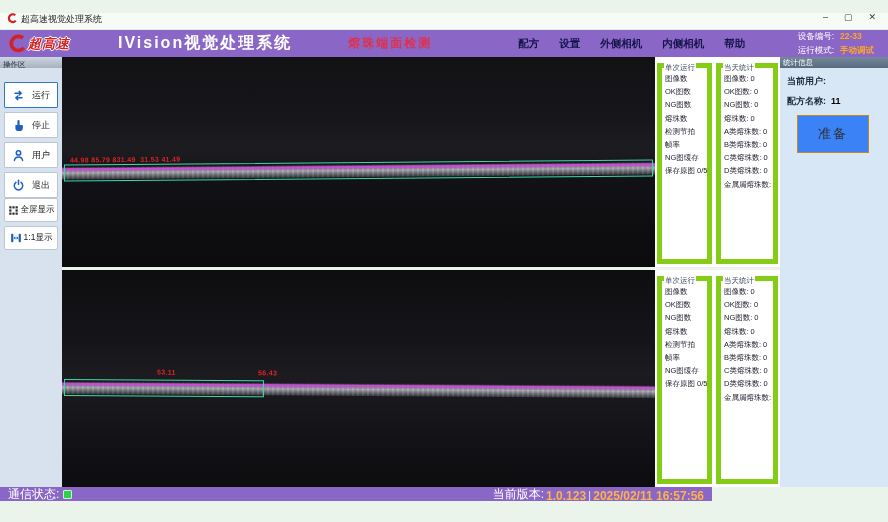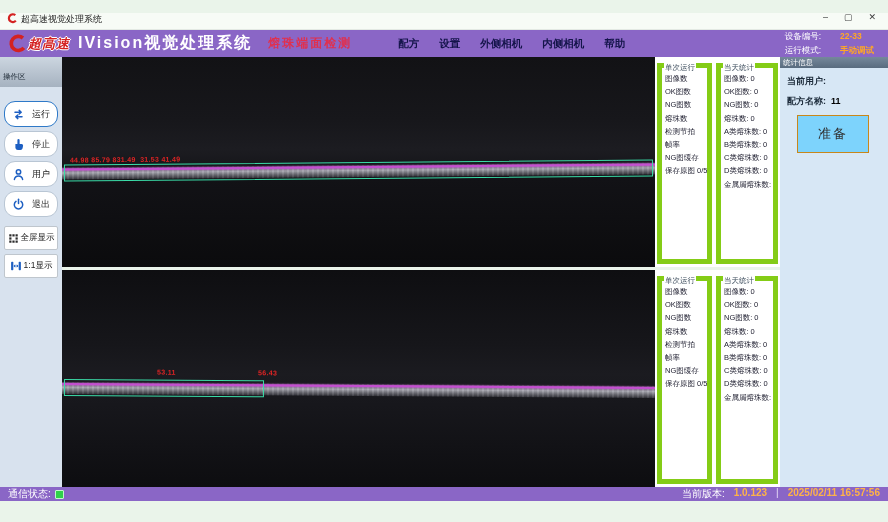--- a/index.html
+++ b/index.html
@@ -6,39 +6,39 @@
   body{width:888px;height:522px;background:#eaf4ea;font-family:"Liberation Sans",sans-serif;overflow:hidden;}
   .app{position:relative;width:888px;height:522px;}
 
   
   .titlebar{position:absolute;left:0;top:13px;width:888px;height:17px;background:#f7fbf6;border-bottom:1px solid #e3e9e3;display:flex;align-items:flex-start;box-sizing:border-box;padding:0 6px;}
   .title-text{font-size:9px;color:#1b1b1b;margin-left:4px;}
   .win-controls{margin-left:auto;display:flex;gap:16px;margin-right:6px;}
   .win-btn{font-size:9px;color:#3c3c3c;line-height:1;cursor:pointer;}
 
   
-  .header{position:absolute;left:0;top:30px;width:888px;height:27px;background:#8a66c6;display:flex;align-items:center;box-sizing:border-box;padding:0 6px;}
+  .header{position:absolute;left:0;top:30px;width:888px;height:27px;background:#8a66c6;display:flex;align-items:center;box-sizing:border-box;padding:0 6px;gap:40px;}
   .logo-wrap{display:flex;align-items:center;}
   .logo-text{font-style:italic;font-weight:bold;font-size:13px;color:#d42222;letter-spacing:1px;margin-left:2px;
     text-shadow:-1px 0 #fff,1px 0 #fff,0 -1px #fff,0 1px #fff;}
   .app-name{color:#ffffff;font-size:16px;font-weight:bold;letter-spacing:2px;margin-left:8px;}
   .subtitle{color:#e0304e;font-size:12px;font-weight:bold;margin-left:16px;letter-spacing:2px;}
   .menu{display:flex;gap:20px;margin-left:46px;}
   .menu-item{color:#14144a;font-size:10.5px;font-weight:bold;cursor:pointer;}
   .device-info{margin-left:auto;margin-right:8px;font-size:8.5px;line-height:1.55;}
   .device-info .lbl{color:#ffffff;}
-  .device-info .val{color:#ffa726;font-weight:bold;margin-left:19px;}
+  .device-info .val{color:#ffa726;font-weight:bold;margin-left:6px;}
 
   
   .sidebar{position:absolute;left:0;top:57px;width:62px;height:430px;background:#d8e2ee;box-sizing:border-box;}
-  .panel-cap{height:11px;background:linear-gradient(#ccd6e0,#a6b2c0);font-size:7.5px;color:#1e2a36;padding:15px 3px;box-sizing:border-box;}
-  .side-btn{display:flex;align-items:center;justify-content:center;gap:7px;width:54px;height:26px;margin:4px auto 0;background:#ffffff;border:1px solid #b9c6d4;border-radius:11px;font-size:9px;color:#222;cursor:pointer;padding:0;font-family:"Liberation Sans",sans-serif;}
+  .panel-cap{height:11px;background:linear-gradient(#ccd6e0,#a6b2c0);font-size:7.5px;color:#1e2a36;padding:3px 3px;box-sizing:border-box;}
+  .side-btn{display:flex;align-items:center;justify-content:center;gap:7px;width:54px;height:26px;margin:4px auto 0;background:#ffffff;border:1px solid #b9c6d4;border-radius:1px;font-size:9px;color:#222;cursor:pointer;padding:0;font-family:"Liberation Sans",sans-serif;}
   .side-btn.primary{border:1px solid #2e79c8;margin-top:14px;}
   .side-btn.flat{height:24px;border:1px solid #bfc6cd;border-radius:2px;font-size:8.5px;gap:2px;}
-  .side-btn.gap{margin-top:9px;}
+  .side-btn.gap{margin-top:0;}
   .side-btn svg{flex:0 0 auto;}
 
   
   .cam{position:absolute;left:62px;width:593px;background:#0c0c0e;overflow:hidden;}
   #cam1{top:57px;height:210px;background:linear-gradient(180deg,#121215 0%,#17171b 30%,#1c1c21 44%,#121216 58%,#0b0b0d 100%);}
   #cam2{top:270px;height:217px;background:linear-gradient(180deg,#0e0e11 0%,#16161a 34%,#1b1b20 48%,#17171c 62%,#0d0d10 100%);}
   .strip-wrap{position:absolute;left:0;right:0;height:26px;}
   #cam1 .strip-wrap{top:100px;transform:rotate(-0.5deg);}
   #cam2 .strip-wrap{top:106px;transform:rotate(0.4deg);}
   .strip{position:absolute;left:0;right:0;top:8px;height:12px;
@@ -60,28 +60,28 @@
   .sg-title{position:absolute;top:-5px;left:2px;background:#ffffff;font-size:7.5px;color:#3c4c5c;padding:0 1px;white-space:nowrap;}
   .stat-rows{position:absolute;left:0;top:4px;right:0;}
   .stat-row{font-size:7.5px;color:#223;margin:0 0 0 3px;height:13.2px;line-height:13.2px;white-space:nowrap;overflow:hidden;}
   .stat-value{margin-left:2px;}
 
   
   .info{position:absolute;left:780px;top:57px;width:108px;height:430px;background:#d7e7f5;}
   .info-cap{height:11px;background:linear-gradient(#75889b,#596c7f);color:#fff;font-size:7.5px;padding:1px 3px;box-sizing:border-box;}
   .info-line{font-size:9px;font-weight:bold;color:#1c2b3a;margin:7px 0 0 7px;}
   .info-line .val{color:#000;margin-left:5px;}
-  .prepare-btn{position:absolute;left:17px;top:58px;width:72px;height:38px;background:#7dd3fc;border:1px solid #c8871a;font-size:13px;color:#303030;cursor:pointer;font-family:"Liberation Sans",sans-serif;letter-spacing:2px;}
+  .prepare-btn{position:absolute;left:17px;top:58px;width:72px;height:38px;background:#3b82f6;border:1px solid #c8871a;font-size:13px;color:#303030;cursor:pointer;font-family:"Liberation Sans",sans-serif;letter-spacing:2px;}
   .data-btn{position:absolute;left:17px;top:120px;width:72px;height:36px;background:#ffffff;border:1px solid #c9d4de;font-size:11px;color:#303030;cursor:pointer;font-family:"Liberation Sans",sans-serif;letter-spacing:1px;}
 
   
-  .statusbar{position:absolute;left:0;top:487px;width:888px;height:14px;background:#8a66c6;display:flex;align-items:center;font-size:10px;box-sizing:border-box;padding:0 8px;}
+  .statusbar{position:absolute;left:0;top:487px;width:712px;height:14px;background:#8a66c6;display:flex;align-items:center;font-size:12px;box-sizing:border-box;padding:0 8px;}
   .statusbar .lbl{color:#ffffff;}
   .comm-dot{width:7px;height:7px;background:#2fd14a;border:1px solid #c2f7cd;border-radius:1px;margin-left:4px;}
-  .sb-right{margin-left:auto;display:flex;align-items:flex-start;gap:9px;}
+  .sb-right{margin-left:auto;display:flex;align-items:flex-end;gap:2px;}
   .sb-right .val{color:#ffb347;font-weight:bold;}
   .sb-sep{color:#e9def7;}
 </style>
 </head>
 <body>
 
 <div class="app">
 
   <div class="titlebar">
     <svg width="11" height="11" viewBox="0 0 13 13">

